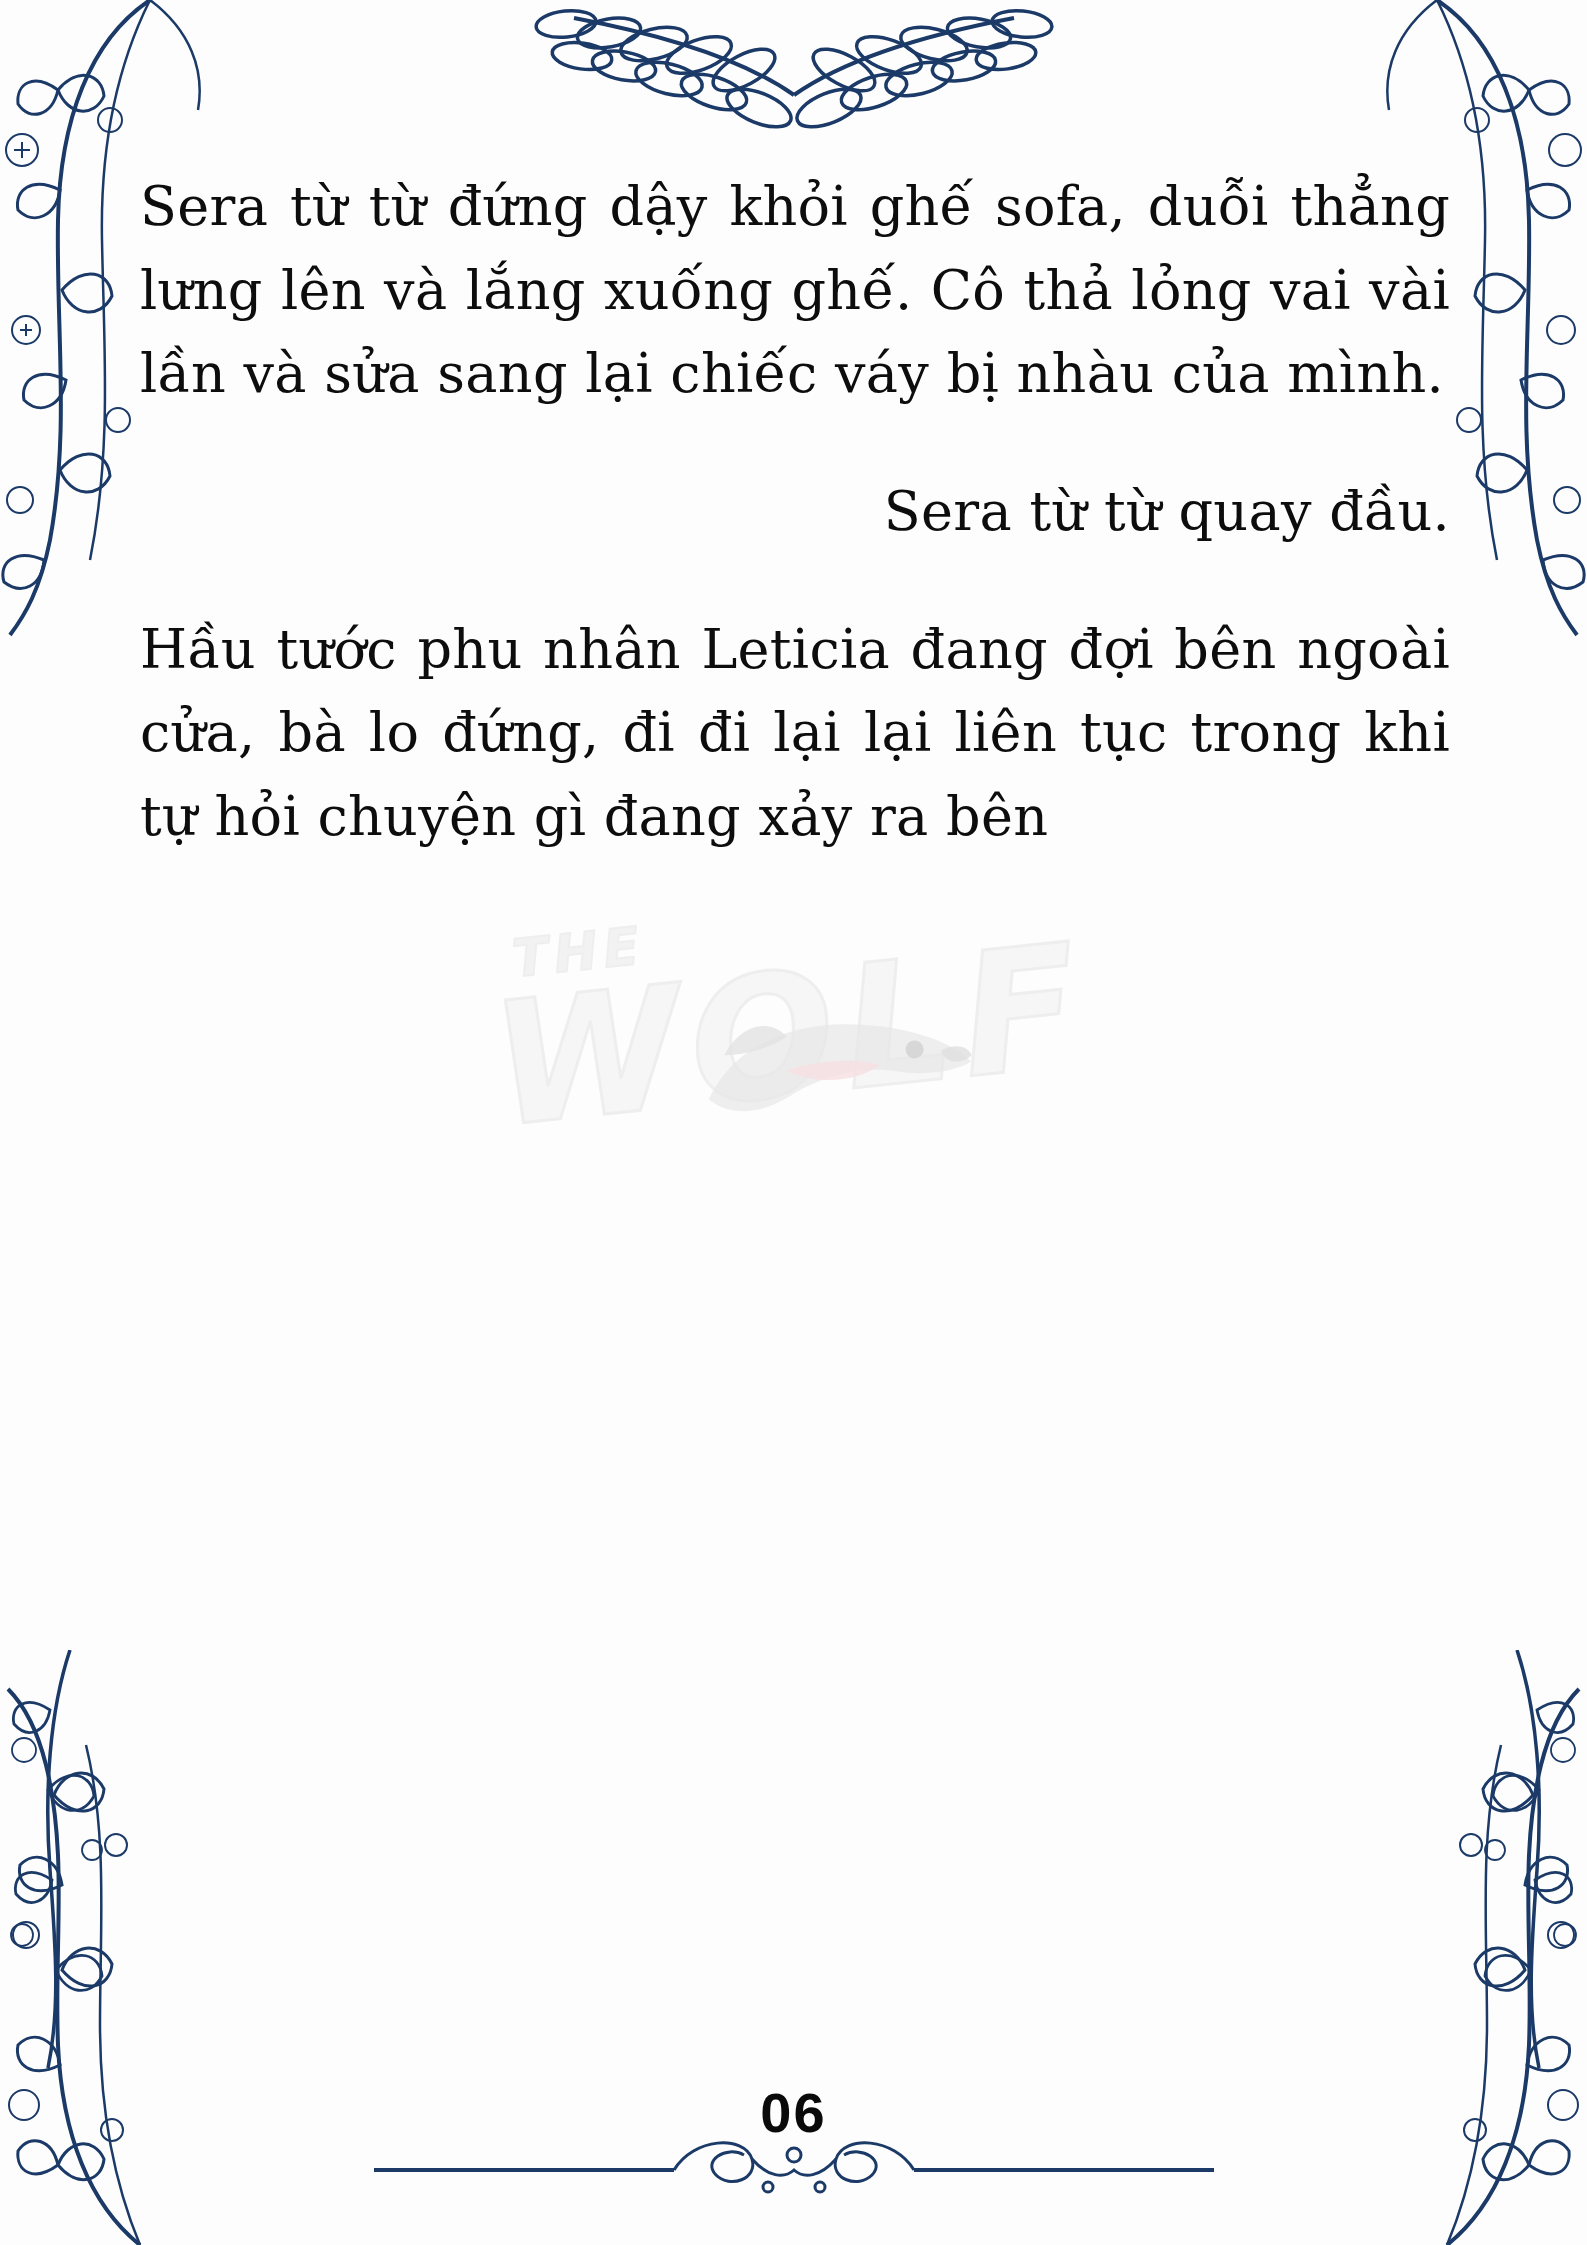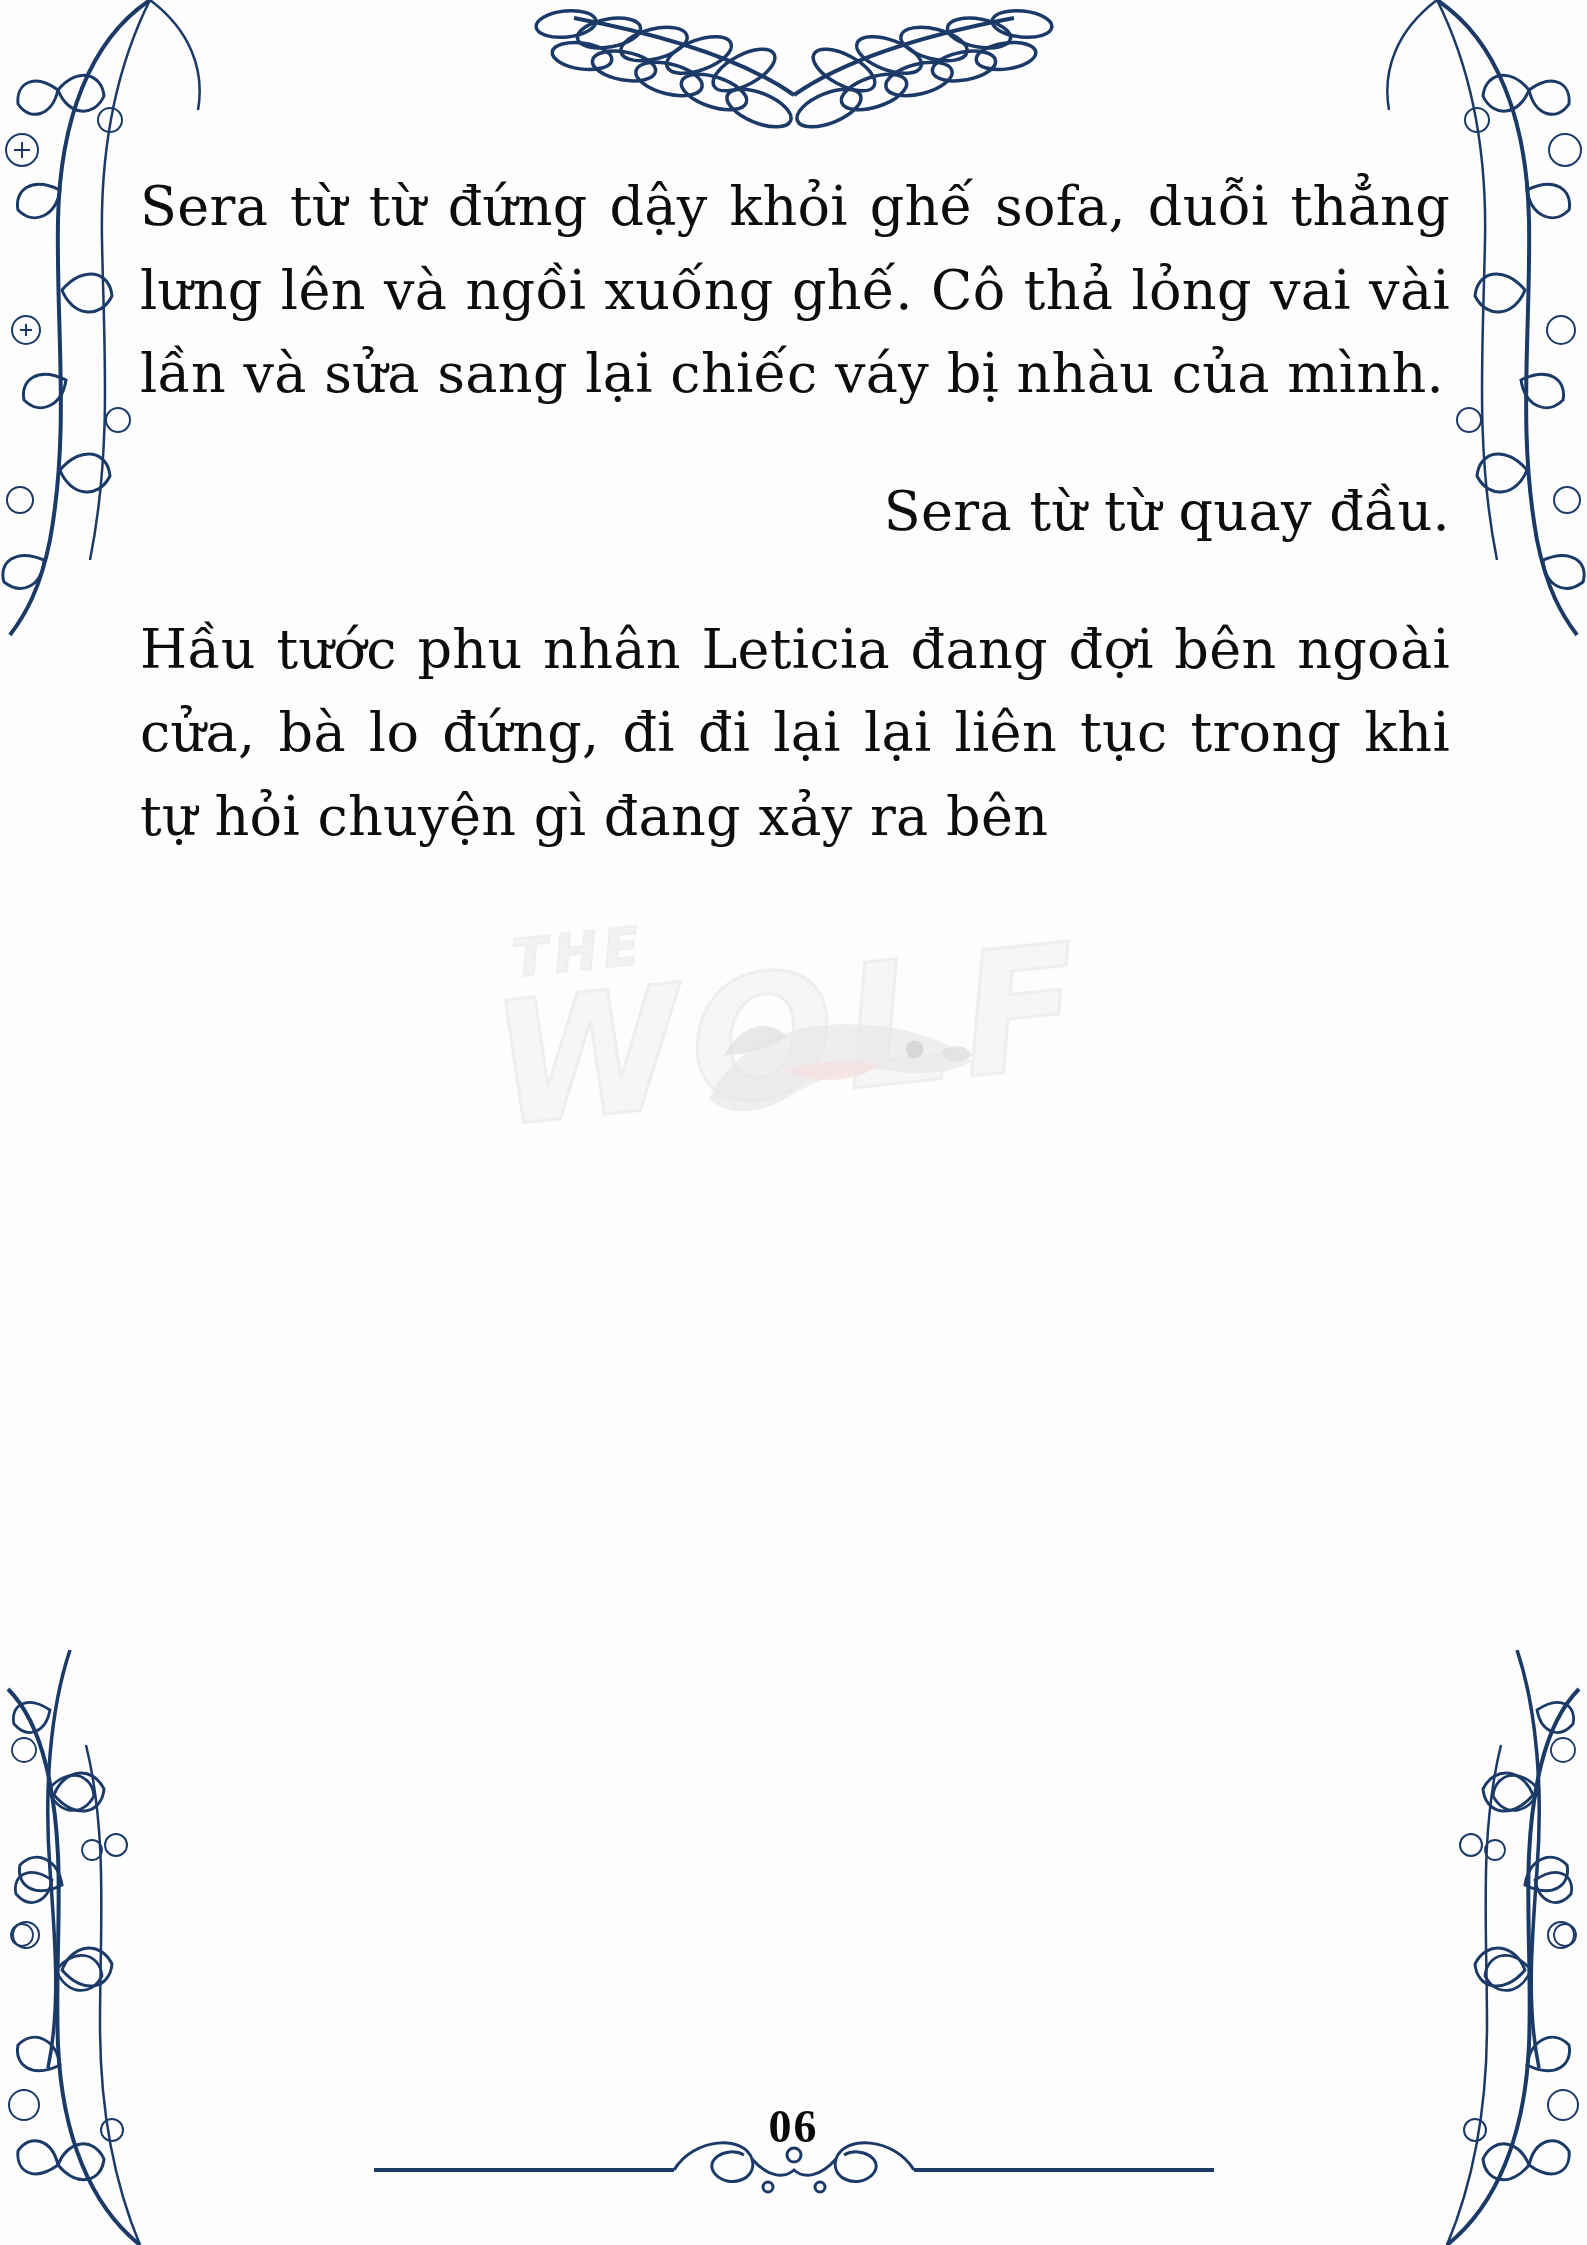--- a/index.html
+++ b/index.html
@@ -116,25 +116,25 @@
     text-align: right;
   }
   .para.spaced-after {
     margin-bottom: 96px;
   }
 
   
   .page-number {
     position: absolute;
     left: 50%;
-    bottom: 92px;
+    bottom: 100px;
     transform: translateX(-50%);
-    font-family: Liberation Serif, serif;
+    font-family: Liberation Sans, sans-serif;
     font-weight: bold;
-    font-size: 46px;
+    font-size: 56px;
     color: #0a0a0a;
     letter-spacing: 2px;
   }
 </style>
 </head>
 <body>
 
 <div class="page">
 
   <div class="border-layer">
@@ -302,20 +302,20 @@
     <svg class="wm-wolf-head" viewBox="0 0 320 190" fill="none">
       <path d="M40 120 C 70 70, 130 50, 200 62 C 250 70, 290 90, 305 110 C 285 120, 250 118, 230 112 C 200 104, 160 106, 120 126 C 90 140, 60 140, 40 120 Z" fill="#b9b9b9" opacity="0.75"></path>
       <path d="M60 78 C 80 48, 110 46, 124 66 C 110 74, 86 80, 60 78 Z" fill="#a8a8a8" opacity="0.8"></path>
       <path d="M120 100 C 150 92, 190 94, 214 104 C 190 118, 150 118, 120 100 Z" fill="#e8a0a8" opacity="0.85"></path>
       <circle cx="250" cy="92" r="9" fill="#6f6f6f" opacity="0.8"></circle>
       <path d="M276 96 c 14 -6 28 -2 30 8 c -12 8 -26 6 -30 -8 z" fill="#9c9c9c" opacity="0.8"></path>
     </svg>
   </div>
 
   <div class="content">
-    <p class="para">Sera từ từ đứng dậy khỏi ghế sofa, duỗi thẳng lưng lên và ngồi xuống ghế. Cô thả lỏng vai vài lần và sửa sang lại chiếc váy bị nhàu của mình.</p>
+    <p class="para">Sera từ từ đứng dậy khỏi ghế sofa, duỗi thẳng lưng lên và lắng xuống ghế. Cô thả lỏng vai vài lần và sửa sang lại chiếc váy bị nhàu của mình.</p>
     <p class="para ragged">Sera từ từ quay đầu.</p>
     <p class="para">Hầu tước phu nhân Leticia đang đợi bên ngoài cửa, bà lo đứng, đi đi lại lại liên tục trong khi tự hỏi chuyện gì đang xảy ra bên</p>
   </div>
 
   <div class="page-number">06</div>
 
 </div>
 
 </body></html>

